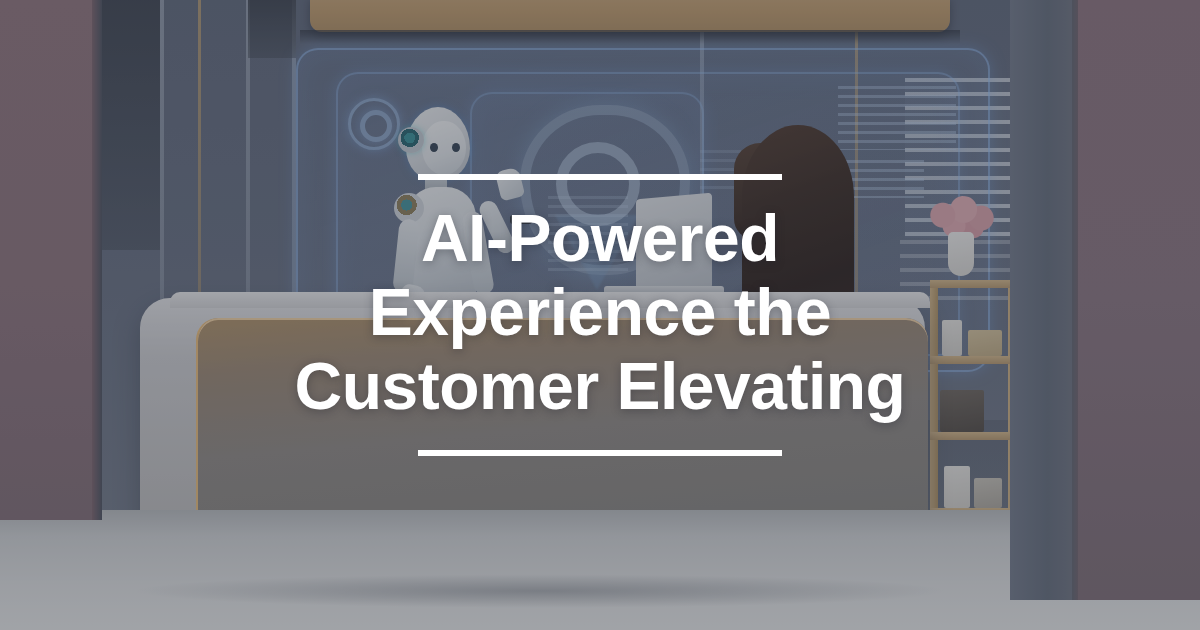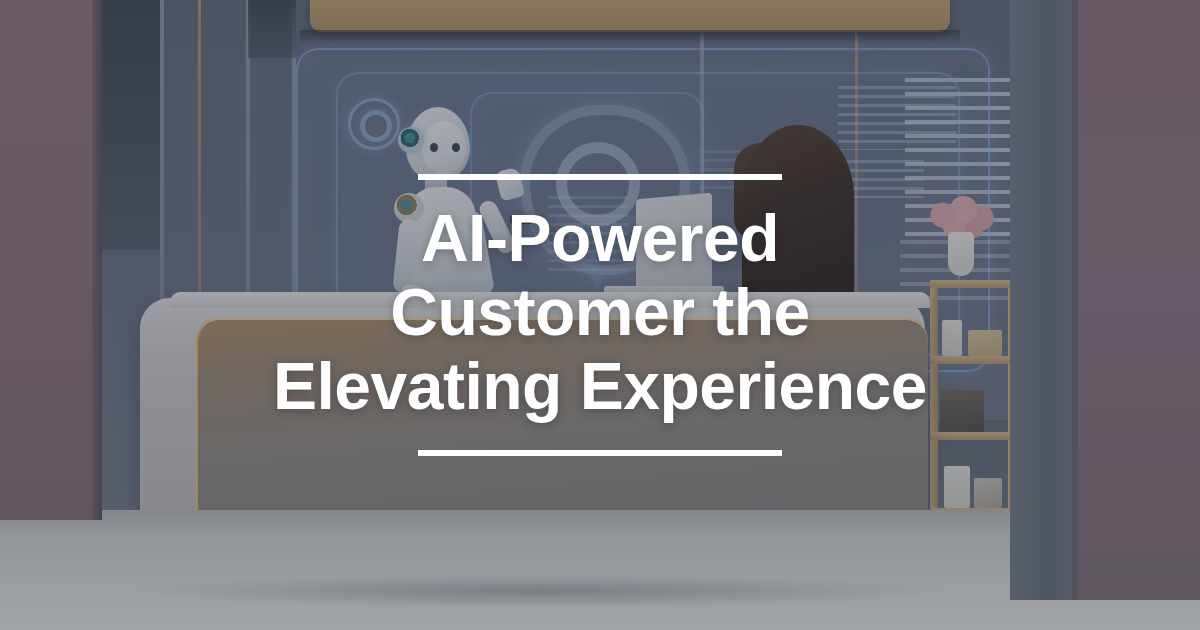--- a/index.html
+++ b/index.html
@@ -536,19 +536,19 @@
     <div class="wall-right-edge"></div>
     <div class="wall-right"></div>
   </div>
 
   <div class="overlay"></div>
 
   <div class="content">
     <div class="rule rule-top"></div>
     <h1 class="title">
       <span class="title-line">AI-Powered</span>
-      <span class="title-line">Customer the</span>
-      <span class="title-line">Elevating Experience</span>
+      <span class="title-line">Experience the</span>
+      <span class="title-line">Customer Elevating</span>
     </h1>
     <div class="rule rule-bottom"></div>
   </div>
 
 </div>
 
 </body></html>

